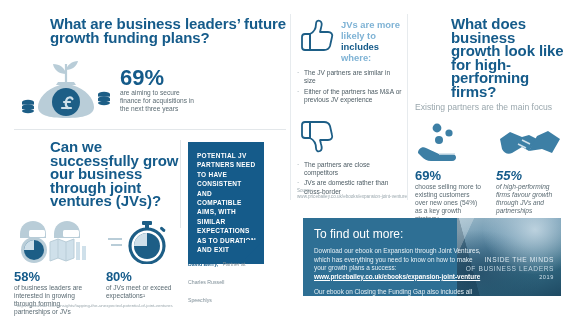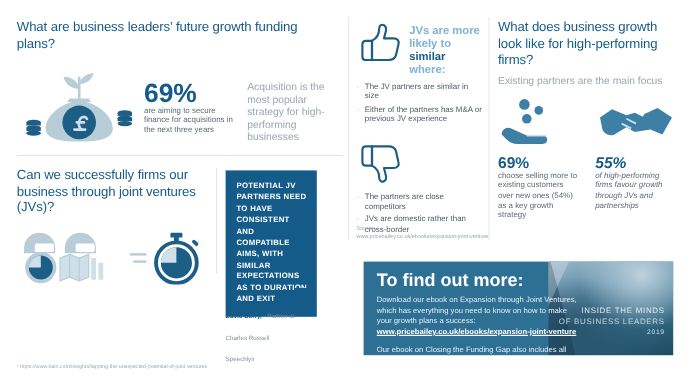--- a/index.html
+++ b/index.html
@@ -8,24 +8,25 @@
     background: #ffffff;
     font-family: "Liberation Sans", sans-serif;
     overflow: hidden;
     position: relative;
   }
   .page { position: relative; width: 575px; height: 323px; }
 
   
   .h-title {
     color: #155b8a;
-    font-weight: normal;
-    font-size: 11px;
+    font-weight: bold;
+    font-size: 15px;
     line-height: 13.5px;
     letter-spacing: -0.1px;
+    margin-left: 36px;
   }
   .sub-grey {
     color: #9aa7ad;
     font-size: 8.6px;
     line-height: 10.6px;
   }
   .stat-num {
     color: #155b8a;
     font-weight: bold;
     font-size: 22px;
@@ -152,21 +153,21 @@
       linear-gradient(75deg, rgba(20,55,78,.45) 0 18%, rgba(20,55,78,0) 18.5% 100%);
   }
   #cta-photo-label {
     position: absolute; right: 7px; top: 38px;
     text-align: right; z-index: 3;
     color: #dfeaf1; font-size: 6.6px; line-height: 8.6px; letter-spacing: .6px;
   }
   #cta-photo-label .l2 { color: #c3d6e1; }
   #cta-photo-label .l3 { color: #cfe0ea; font-size: 5.6px; }
   #cta-inner { position: relative; z-index: 4; padding: 10px 0 0 11px; width: 180px; }
-  #cta-title { color: #ffffff; font-weight: bold; font-size: 15px; line-height: 12px; }
+  #cta-title { color: #ffffff; font-weight: normal; font-size: 12px; line-height: 12px; }
   .cta-p { color: #e6f0f5; font-size: 6.4px; line-height: 8.6px; margin-top: 7px; }
   .cta-link { color: #ffffff; font-weight: bold; font-size: 6.4px; line-height: 8.6px; display:block; }
 </style>
 </head>
 <body>
 
 <div class="page">
 
   <div id="left-col">
 
@@ -199,28 +200,27 @@
             <rect x="84" y="40.5" width="12" height="2.6"></rect>
           <ellipse cx="90" cy="45" rx="6" ry="2.2"></ellipse>
         </g>
       </svg>
 
       <div id="q1-stat">
         <div class="stat-num">69%</div>
         <div class="stat-cap">are aiming to secure finance for acquisitions in the next three years</div>
       </div>
 
-      <div id="q1-side" class="sub-grey">Acquisition is the most popular strategy for high-performing businesses</div>
     </div>
   </div>
 
   <div id="divider-1"></div>
 
   <div id="q2-block">
-    <div class="h-title">Can we successfully firms our business through joint ventures (JVs)?</div>
+    <div class="h-title">Can we successfully grow our business through joint ventures (JVs)?</div>
 
     <div id="jv-icons">
       <svg id="jv-icon-people" viewBox="0 0 86 46">
 
         <path d="M6 16 C6 8 12 3 19 3 C26 3 32 8 32 16 L32 20 L6 20 Z" fill="#b9cdd8"></path>
         <rect x="15" y="12" width="16" height="7" rx="1.5" fill="#ffffff"></rect>
 
         <path d="M40 16 C40 8 46 3 53 3 C60 3 66 8 66 16 L66 20 L40 20 Z" fill="#b9cdd8"></path>
         <rect x="49" y="12" width="16" height="7" rx="1.5" fill="#ffffff"></rect>
 
@@ -240,20 +240,30 @@
         <rect x="3" y="24" width="11" height="2" fill="#b9cdd8"></rect>
         <rect x="34" y="1" width="10" height="4" rx="1" fill="#1d5e86"></rect>
         <rect x="37" y="4" width="4" height="4" fill="#1d5e86"></rect>
         <circle cx="39" cy="26" r="17" fill="none" stroke="#1d5e86" stroke-width="3.2"></circle>
         <circle cx="39" cy="26" r="13" fill="#1d5e86"></circle>
         <path d="M39 26 L39 13 A13 13 0 0 0 26 26 Z" fill="#cfe0ea"></path>
         <rect x="52" y="8" width="6" height="3" rx="1.5" transform="rotate(42 55 9)" fill="#1d5e86"></rect>
       </svg>
     </div>
 
+    <div id="q2-stats">
+      <div id="q2-stat-a">
+        <div class="stat-num-sm">58%</div>
+        <div class="stat-cap">of business leaders are interested in growing through forming partnerships or JVs</div>
+      </div>
+      <div id="q2-stat-b">
+        <div class="stat-num-sm">80%</div>
+        <div class="stat-cap">of JVs meet or exceed expectations¹</div>
+      </div>
+    </div>
   </div>
 
   <div id="divider-2"></div>
 
   <div id="callout">
     <div id="callout-text">POTENTIAL JV PARTNERS NEED TO HAVE CONSISTENT AND COMPATIBLE AIMS, WITH SIMILAR EXPECTATIONS AS TO DURATION AND EXIT</div>
   </div>
   <div id="callout-tail"></div>
   <div id="attrib">
     <span id="attrib-name">David Berry,</span>
@@ -267,21 +277,21 @@
 
   <div id="mid-col">
 
     <div class="tile-head">
       <svg class="thumb-ico" viewBox="0 0 40 38">
         <path d="M8 17 L13 17 L13 33 L8 33 C6 33 5 32 5 30 L5 20 C5 18 6 17 8 17 Z" fill="none" stroke="#1d5e86" stroke-width="1.8" stroke-linejoin="round"></path>
         <path d="M13 17 C17 15 19 11 19 7 C19 4 21 3 23 4 C25 5 25 8 24 11 L23 15 L31 15
                  C34 15 36 17 35 20 L33 29 C32 32 30 33 27 33 L13 33 Z" fill="none" stroke="#1d5e86" stroke-width="1.8" stroke-linejoin="round"></path>
       </svg>
       <div class="tile-head-txt">
-        <span>JVs are more likely to </span><b>similar</b><span> where:</span>
+        <span>JVs are more likely to </span><b>includes</b><span> where:</span>
       </div>
     </div>
     <div class="bullets">
       <div class="bullet">
         <span class="dot">·</span>
         <span class="btxt">The JV partners are similar in size</span>
       </div>
       <div class="bullet">
         <span class="dot">·</span>
         <span class="btxt">Either of the partners has M&amp;A or previous JV experience</span>

